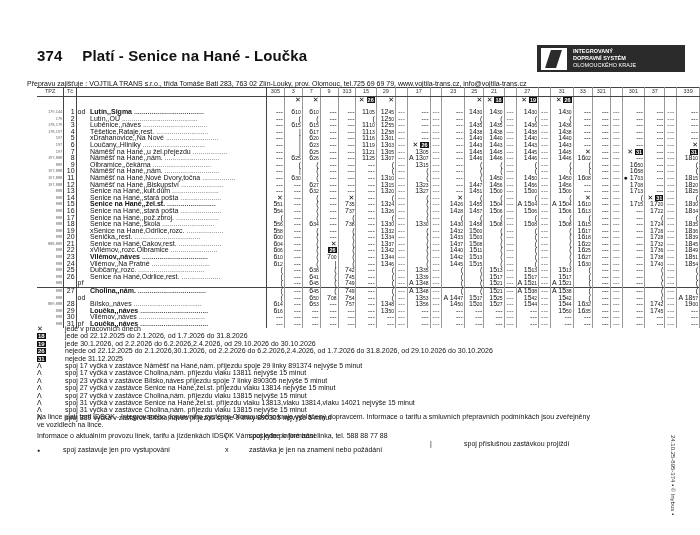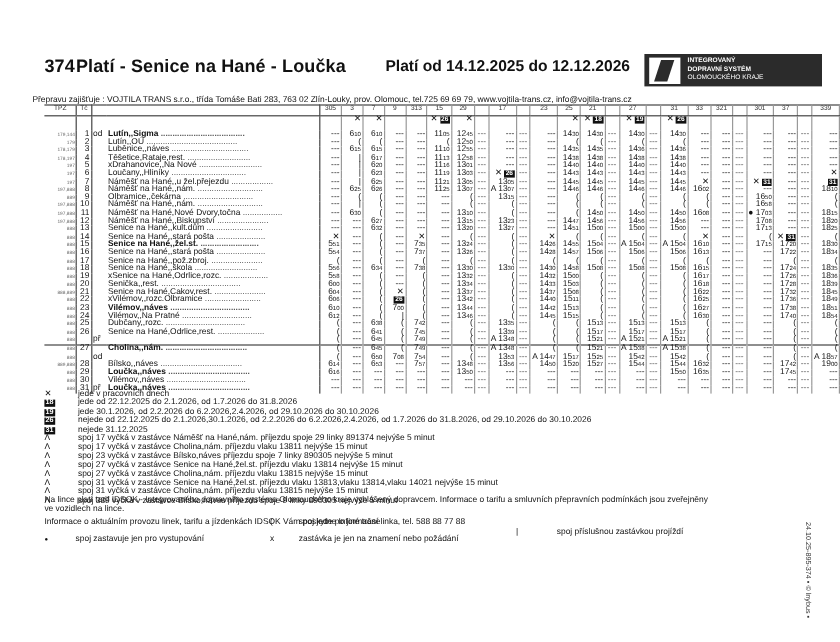--- a/index.html
+++ b/index.html
@@ -1,18 +1,18 @@
 <!DOCTYPE html>
 <html><head>
 <meta charset="utf-8">
 <style>
   html,body{margin:0;padding:0;background:#fff;}
   body{width:700px;height:535px;position:relative;overflow:hidden;font-family:"Liberation Sans",sans-serif;color:#111;}
   .title{position:absolute;left:37px;top:47px;font-size:15px;font-weight:bold;letter-spacing:0.1px;}
-  .title .num{margin-right:1px;}
+  .title .num{margin-right:20px;}
   .validity{position:absolute;right:175px;top:47px;font-size:13px;font-weight:bold;text-align:right;line-height:16px;}
   .logo{position:absolute;left:537px;top:45px;width:148px;height:27px;background:#2b2b2b;display:flex;align-items:center;}
   .logo .mark{width:26px;height:22px;margin-left:4px;background:#fff;position:relative;}
   .logo .mark:after{content:"";position:absolute;left:7px;top:2px;width:11px;height:18px;background:#2b2b2b;transform:skew(-18deg);}
   .logo .txt{margin-left:6px;color:#fff;font-size:5.5px;font-weight:bold;line-height:7px;}
   .logo .txt span{display:block;}
   .logo .txt .l3{font-weight:normal;}
   .carrier{position:absolute;left:27px;top:80px;font-size:7px;}
   table.tt{position:absolute;left:37px;top:87px;border-collapse:collapse;font-size:7px;line-height:6.6px;}
   table.tt td{padding:0 1px;white-space:nowrap;vertical-align:top;}
@@ -38,21 +38,20 @@
   .legend{position:absolute;top:440px;font-size:7px;line-height:7.5px;}
   .vert{position:absolute;left:676px;top:435px;font-size:6px;transform:rotate(90deg);transform-origin:left top;white-space:nowrap;color:#333;}
 </style>
 </head>
 <body>
 
 <div class="title">
   <span class="num">374</span><span>Platí - Senice na Hané - Loučka</span>
 </div>
 <div class="validity">
-  <div>Platí od 14.12.2025 do 12.12.2026</div>
 </div>
 <div class="logo">
   <div class="mark"></div>
   <div class="txt">
     <span>INTEGROVANÝ</span>
     <span>DOPRAVNÍ SYSTÉM</span>
     <span class="l3">OLOMOUCKÉHO KRAJE</span>
   </div>
 </div>
 <div class="carrier">Přepravu zajišťuje   : VOJTILA TRANS s.r.o., třída Tomáše Bati 283, 763 02 Zlín-Louky, prov. Olomouc, tel.725 69 69 79, www.vojtila-trans.cz, info@vojtila-trans.cz</div>

